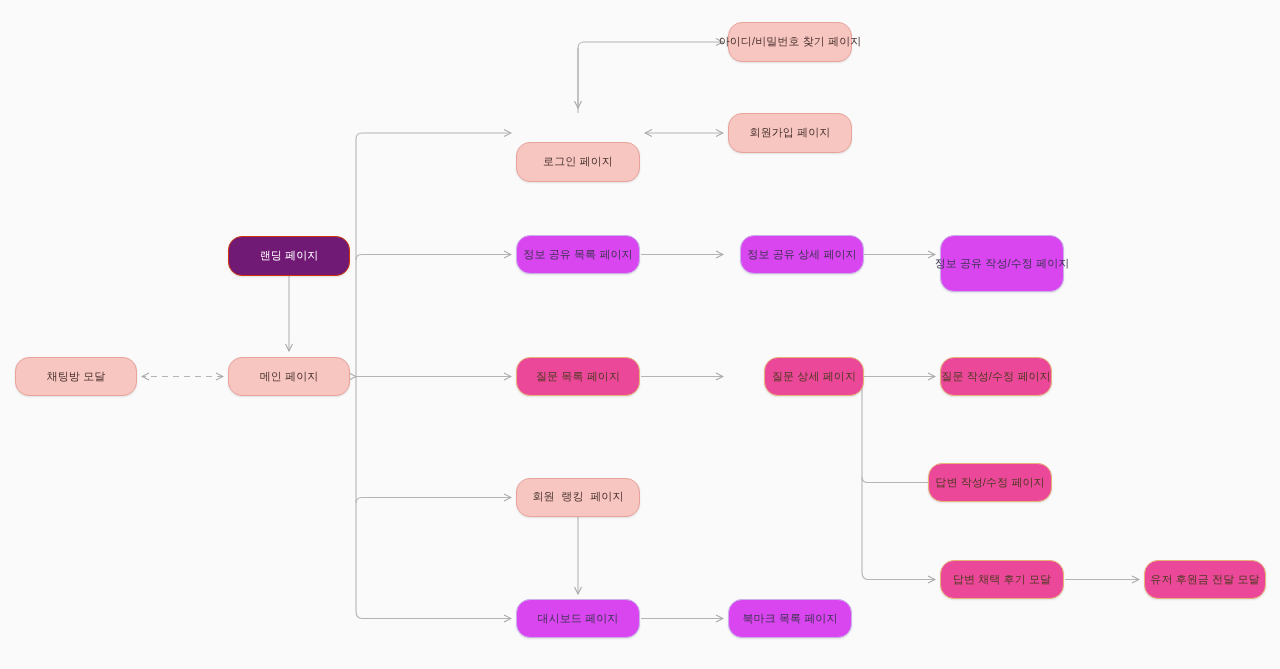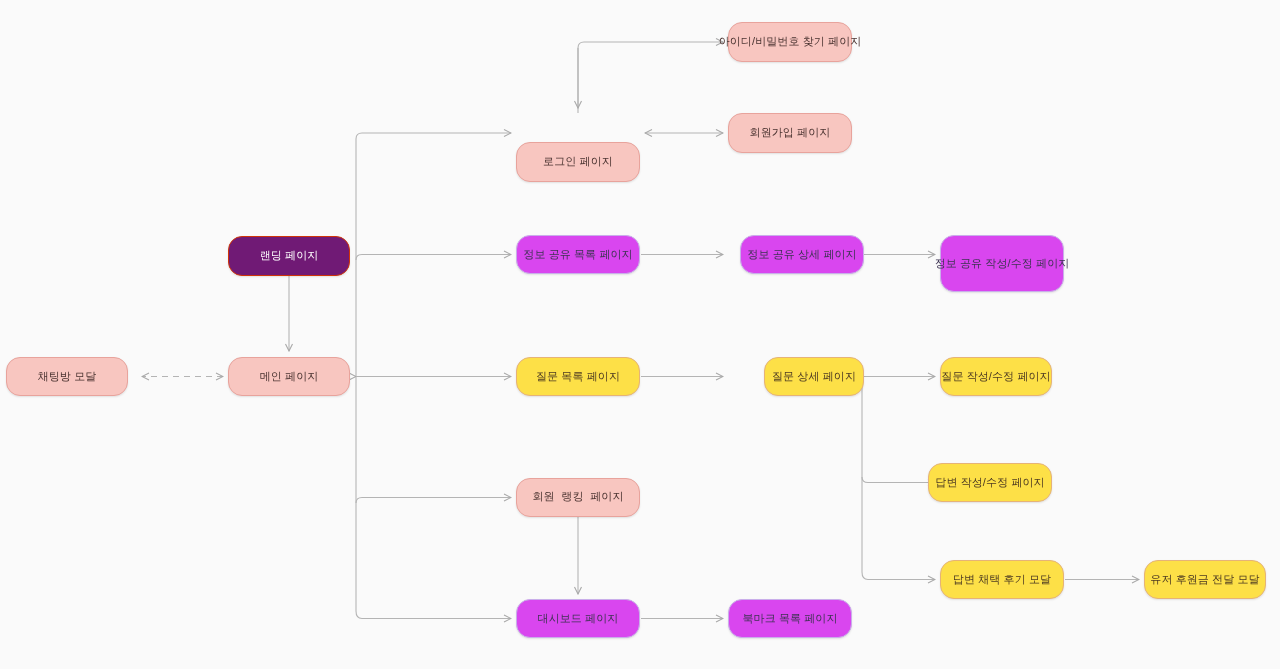--- a/index.html
+++ b/index.html
@@ -36,21 +36,21 @@
     font-size: 11px;
     letter-spacing: 0.1px;
     line-height: 1.2;
     text-align: center;
     white-space: nowrap;
     box-shadow: 0 1px 2px rgba(0,0,0,0.10);
     padding: 16px 10px;
   }
   .node.pink   { background: #f8c6c0; border-color: #e8a39c; color: #4a3330; }
   .node.purple { background: #d946ef; border-color: #c9aeea; color: #3d3352; }
-  .node.orange { background: #fde047; border-color: #e6b377; color: #4d3a22; }
+  .node.orange { background: #ec4899; border-color: #e6b377; color: #4d3a22; }
   .node.red    { background: #701a75; border-color: #d03409; color: #ffffff; }
 </style>
 </head>
 <body>
 
 <div id="canvas">
 
   <svg id="edge-layer" width="1280" height="669" viewBox="0 0 1280 669" xmlns="http://www.w3.org/2000/svg">
     <defs>
       <marker id="ah" markerWidth="9" markerHeight="9" refX="8" refY="4.5" orient="auto" markerUnits="userSpaceOnUse">
@@ -107,21 +107,21 @@
 
       <path d="M641,618.5 L723,618.5" marker-end="url(#ah)"></path>
 
     </g>
   </svg>
 
   <div id="node-layer">
       <div class="node red" style="left: 228px; top: 236px; width: 122px; height: 40px;">
         <span>랜딩 페이지</span>
       </div>
-      <div class="node pink" style="left: 6px; top: 357px; width: 122px; height: 39px;">
+      <div class="node pink" style="left: 15px; top: 357px; width: 122px; height: 39px;">
         <span>채팅방 모달</span>
       </div>
       <div class="node pink" style="left: 228px; top: 357px; width: 122px; height: 39px;">
         <span>메인 페이지</span>
       </div>
       <div class="node pink" style="left: 516px; top: 113px; width: 124px; height: 40px; margin-top: 29px;">
         <span>로그인 페이지</span>
       </div>
       <div class="node pink" style="left: 728px; top: 22px; width: 124px; height: 40px;">
         <span>아이디/비밀번호 찾기 페이지</span>

